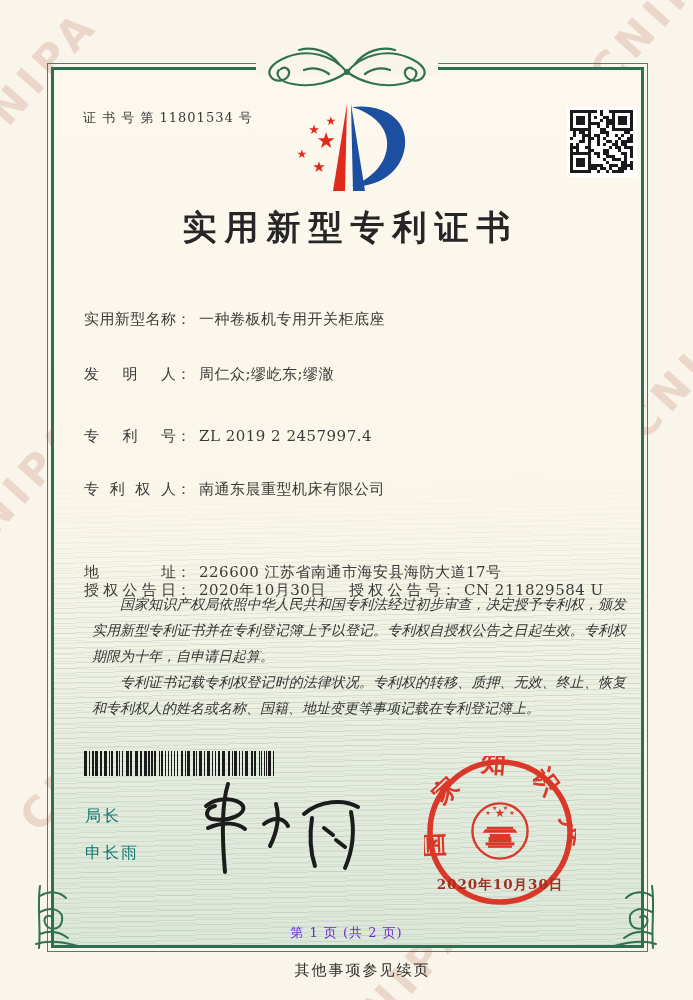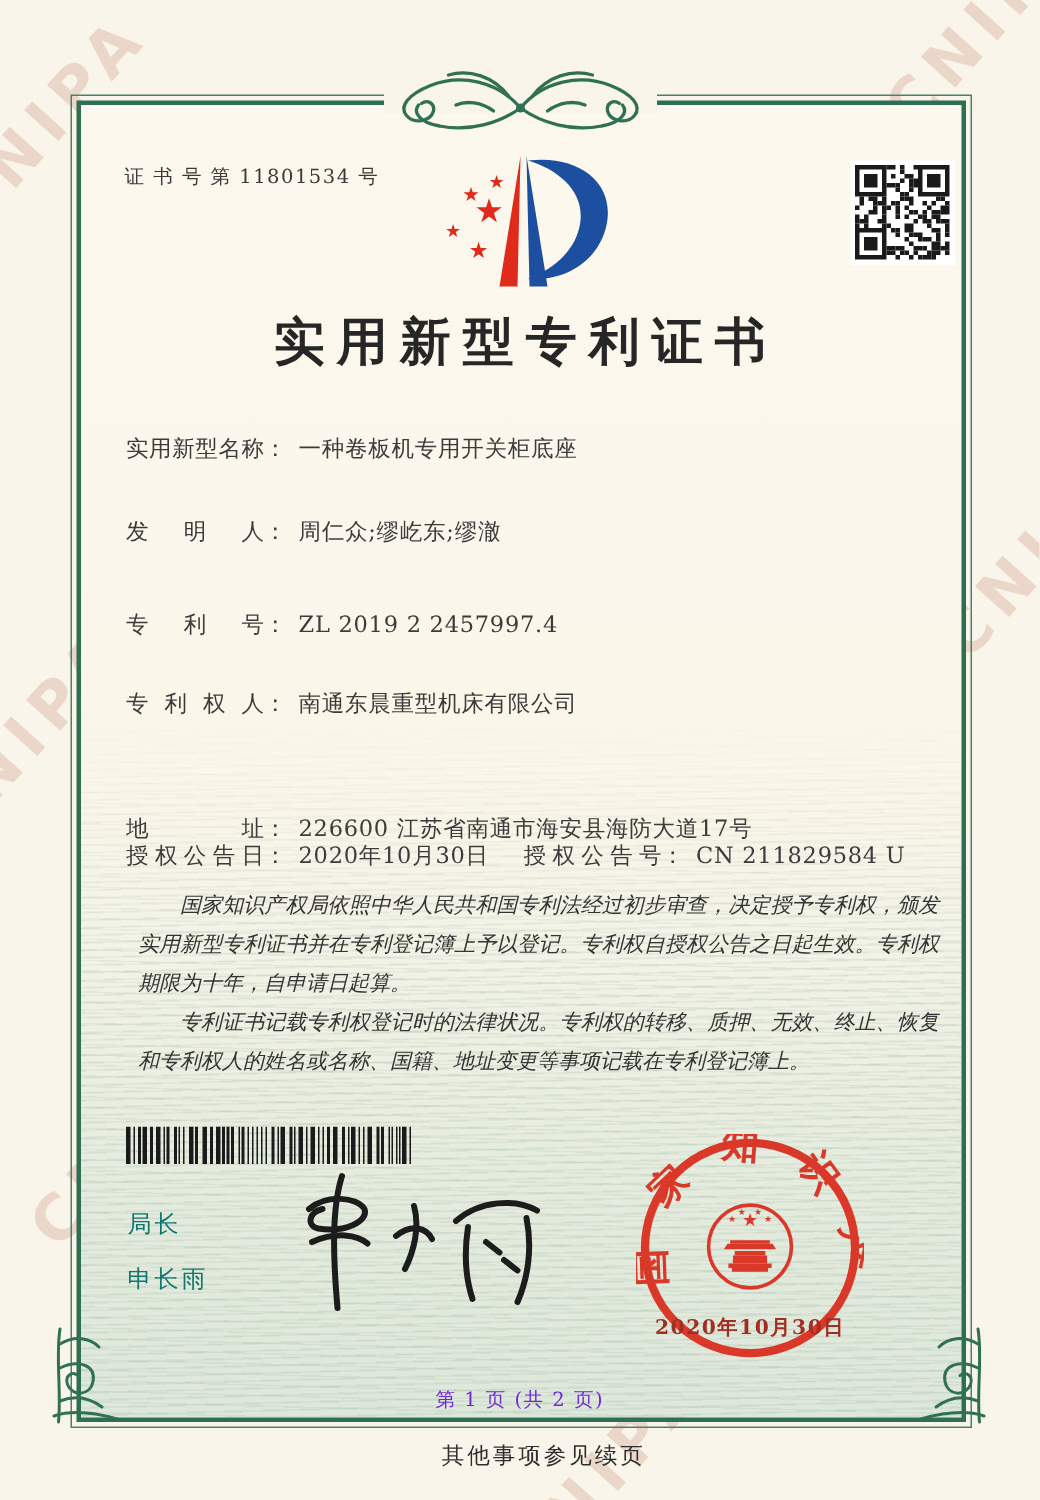--- a/index.html
+++ b/index.html
@@ -40,21 +40,21 @@
   .logo { position:absolute; left:286px; top:100px; z-index:5; }
   .qr { position:absolute; left:567px; top:107px; width:70px; height:70px;
         background:#fff; z-index:5; }
   .qr svg { position:absolute; left:3px; top:3px; }
   .doc-title { position:absolute; left:0; right:0; top:205px; z-index:5;
         text-align:center; font-size:34px; font-weight:bold; color:#262626;
         letter-spacing:8px; text-indent:8px; }
 
   
   .field-row { position:absolute; left:84px; z-index:5; font-size:15px; color:#3b3b3b;
-               white-space:nowrap; }
+               white-space:nowrap;margin-top:20px; }
   .flabel { display:inline-block; width:92px; text-align:justify; text-align-last:justify;
             text-justify:inter-character; }
   .fcolon { display:inline-block; margin-right:8px; }
   .fvalue { letter-spacing:0.5px; }
   .fvalue.fixed { display:inline-block; width:150px; }
   .row-0 { top:290px; } .row-1 { top:345px; } .row-2 { top:407px; }
   .row-3 { top:432px; } .row-4 { top:460px; } .row-5 { top:543px; }
   .row-6 { top:561px; }
 
   

